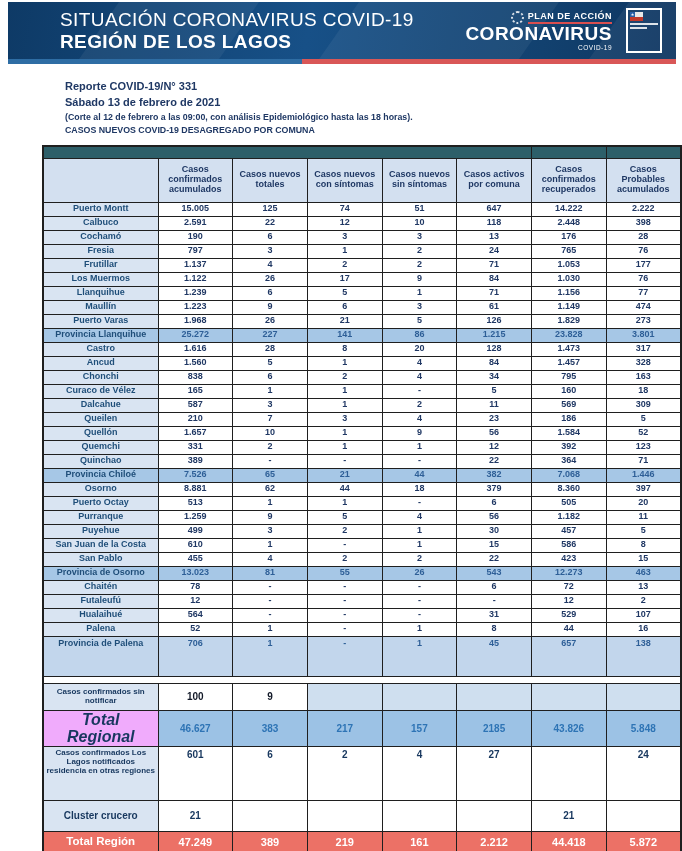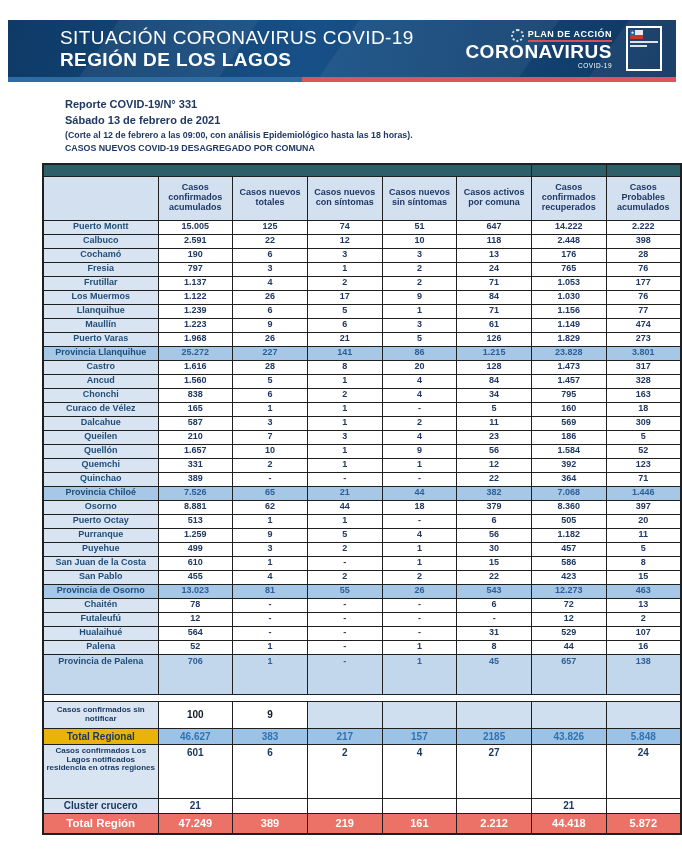--- a/index.html
+++ b/index.html
@@ -7,21 +7,21 @@
   body {
     width:682px; height:851px;
     background:#ffffff;
     font-family:"Liberation Sans", sans-serif;
     overflow:hidden;
   }
 
   
   .banner {
     position:relative;
-    margin:20px 6px 0 8px;
+    margin:2px 6px 0 8px;
     height:57px;
     background:linear-gradient(100deg,#0e3a66 0%, #175087 45%, #12416f 80%, #0d3560 100%);
     overflow:hidden;
   }
   .banner .deco1, .banner .deco2, .banner .deco3 {
     position:absolute; background:rgba(255,255,255,0.06); transform:skewX(-35deg);
   }
   .deco1 { width:140px; height:120px; left:90px; top:-30px; }
   .deco2 { width:200px; height:120px; left:330px; top:-30px; background:rgba(80,130,180,0.18); }
   .deco3 { width:90px; height:120px; left:600px; top:-30px; background:rgba(120,40,70,0.25); }
@@ -96,28 +96,28 @@
   tr.row-provincia-tall td.value-cell { color:#2e5f97; }
 
   tr.row-spacer td { border-left:none; border-right:none; border-top:1px solid #1f1f1f; border-bottom:none; background:#fff; height:7px; }
 
   tr.row-notificar td { height:27px; }
   tr.row-notificar td.label-cell { font-size:8px; color:#17375e; }
   tr.row-notificar td.value-cell { color:#111827; font-size:10px; }
   tr.row-notificar td.filled { background:#cfdfef; }
 
   tr.row-total-regional td { background:#9cc2e5; height:16px; }
-  tr.row-total-regional td.label-cell { background:#eab308; color:#17375e; font-size:10px; }
+  tr.row-total-regional td.label-cell { background:#f0abfc; color:#17375e; font-size:16px;font-style:italic; }
   tr.row-total-regional td.value-cell { color:#2e74b5; font-size:10px; }
 
   tr.row-otras td { height:54px; vertical-align:top; padding-top:2px; }
   tr.row-otras td.label-cell { font-size:8px; color:#17375e; background:#d9e4f2; }
   tr.row-otras td.value-cell { font-size:10px; color:#17375e; }
 
-  tr.row-cluster td { height:15px; }
+  tr.row-cluster td { height:31px; }
   tr.row-cluster td.label-cell { color:#17375e; font-size:10px; }
   tr.row-cluster td.value-cell { font-size:10px; color:#17375e; }
 
   tr.row-total-region td { background:#ec7166; color:#fff; height:21px; }
   tr.row-total-region td.label-cell { background:#ec7166; color:#fff; font-size:11.5px; }
   tr.row-total-region td.value-cell { font-size:11px; color:#fff; }
 </style>
 </head>
 <body>
 

